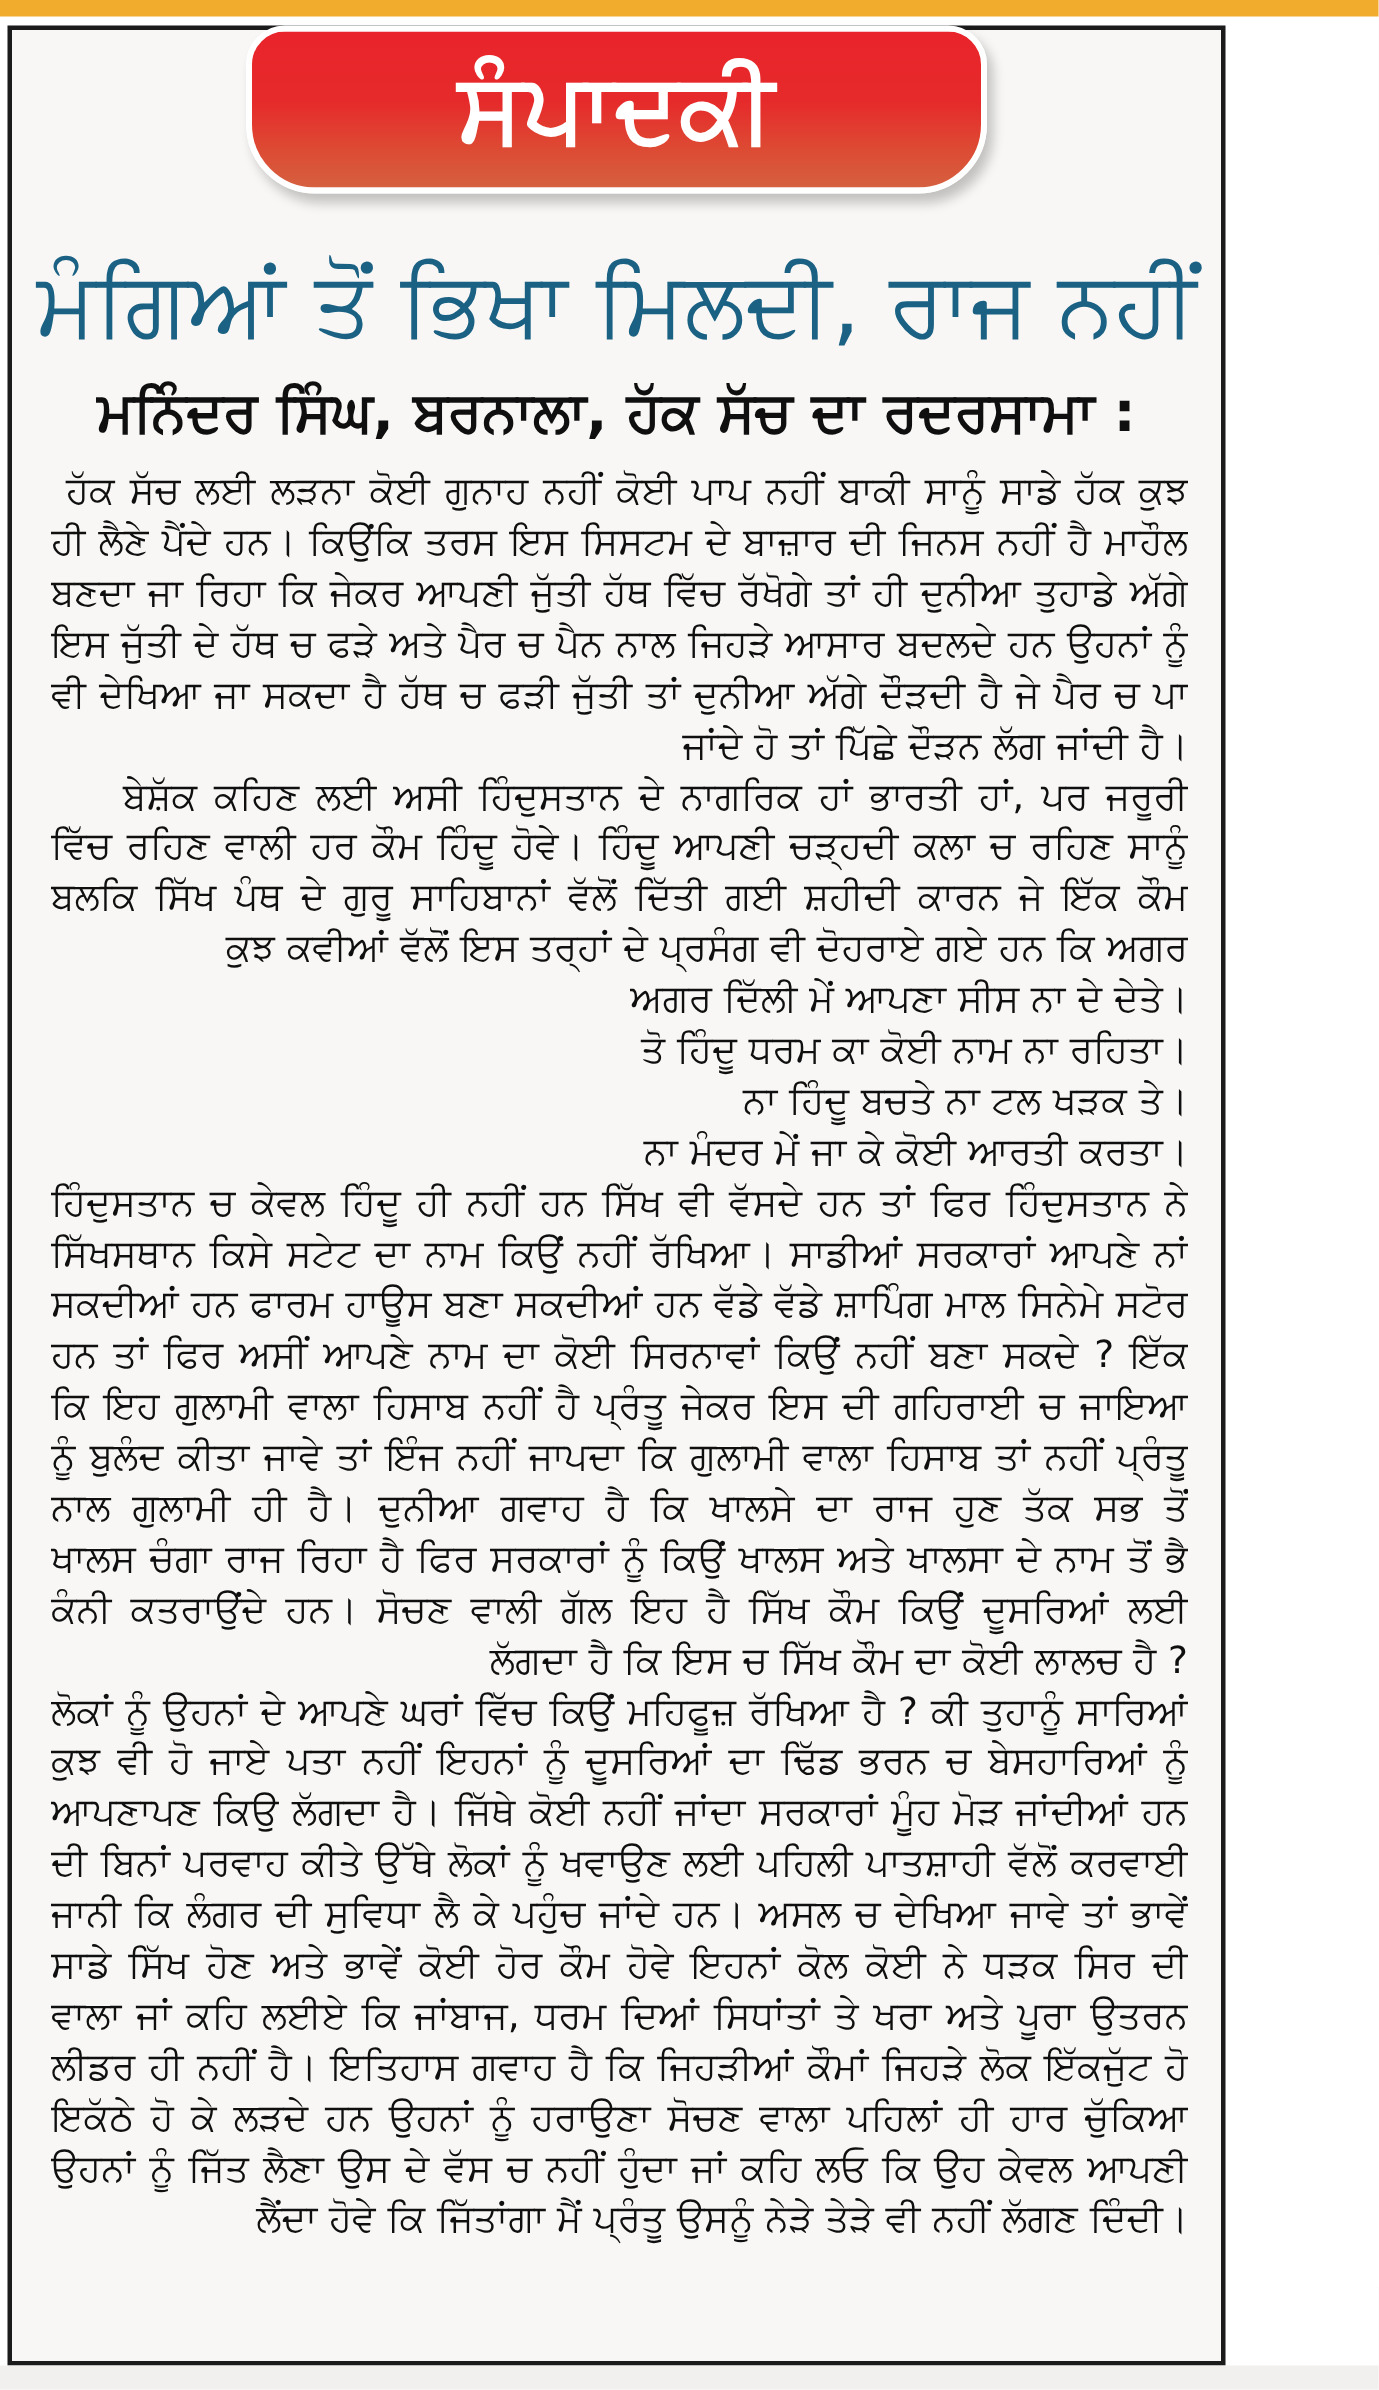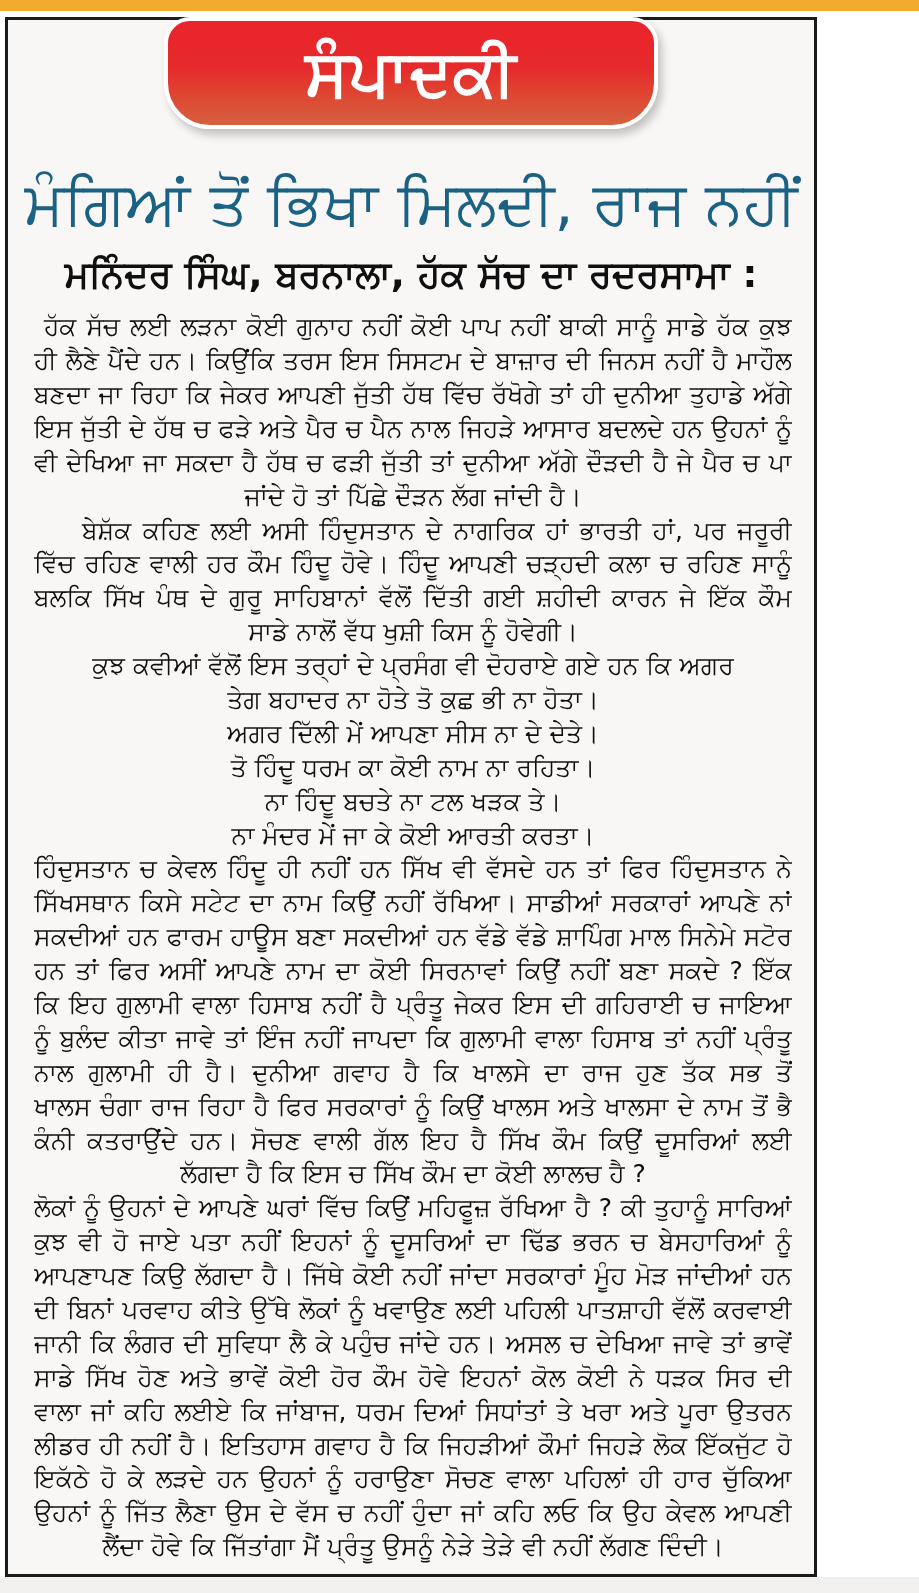--- a/index.html
+++ b/index.html
@@ -13,21 +13,21 @@
          background:linear-gradient(180deg,var(--badge-red,#E9242B) 0%,#E62A2B 45%,#DD4A33 75%,var(--badge-red-fade,#D5603F) 100%);
          border:4px solid #ffffff;border-radius:26px 26px 46px 46px;
          box-shadow:4px 6px 8px rgba(0,0,0,.22);
          display:flex;align-items:center;justify-content:center;}
   .badge-label{color:#ffffff;font-size:64px;font-weight:bold;letter-spacing:1px;}
   .headline{margin:130px 10px 0;padding-top:14px;text-align:center;
             font-size:60px;font-weight:normal;color:var(--headline,#1A6183);line-height:1.32;}
   .byline{margin:10px 10px 0;text-align:center;font-size:37px;font-weight:bold;
           color:var(--text,#0e0e0e);}
   .article{margin:14px 22px 0 26px;font-size:25px;line-height:33.9px;color:var(--text,#111111);}
-  .line{height:33.9px;overflow:hidden;text-align:center;}
+  .line{height:33.9px;overflow:hidden;text-align:right;}
   .line.j{text-align:justify;text-align-last:justify;}
   .para{margin:0;}
 </style>
 </head>
 <body>
 
 <div class="top-bar"></div>
 
 <div class="page">
   <div class="badge">
@@ -41,25 +41,23 @@
         <div class="line j">ਹੀ ਲੈਣੇ ਪੈਂਦੇ ਹਨ। ਕਿਉਂਕਿ ਤਰਸ ਇਸ ਸਿਸਟਮ ਦੇ ਬਾਜ਼ਾਰ ਦੀ ਜਿਨਸ ਨਹੀਂ ਹੈ ਮਾਹੌਲ ਇਸ ਤਰ੍ਹਾਂ ਦਾ</div>
         <div class="line j">ਬਣਦਾ ਜਾ ਰਿਹਾ ਕਿ ਜੇਕਰ ਆਪਣੀ ਜੁੱਤੀ ਹੱਥ ਵਿੱਚ ਰੱਖੋਗੇ ਤਾਂ ਹੀ ਦੁਨੀਆ ਤੁਹਾਡੇ ਅੱਗੇ ਦੌੜੇਗੀ। ਪ੍ਰੰਤੂ</div>
         <div class="line j">ਇਸ ਜੁੱਤੀ ਦੇ ਹੱਥ ਚ ਫੜੇ ਅਤੇ ਪੈਰ ਚ ਪੈਨ ਨਾਲ ਜਿਹੜੇ ਆਸਾਰ ਬਦਲਦੇ ਹਨ ਉਹਨਾਂ ਨੂੰ ਕੁਝ ਇਸ ਤਰ੍ਹਾਂ</div>
         <div class="line j">ਵੀ ਦੇਖਿਆ ਜਾ ਸਕਦਾ ਹੈ ਹੱਥ ਚ ਫੜੀ ਜੁੱਤੀ ਤਾਂ ਦੁਨੀਆ ਅੱਗੇ ਦੌੜਦੀ ਹੈ ਜੇ ਪੈਰ ਚ ਪਾ ਕੇ ਜੁੱਤੀ ਤੁਸੀਂ ਖੜ</div>
         <div class="line">ਜਾਂਦੇ ਹੋ ਤਾਂ ਪਿੱਛੇ ਦੌੜਨ ਲੱਗ ਜਾਂਦੀ ਹੈ।</div>
       </div>
       <div class="para prose">
         <div class="line j" style="text-indent: 48px;">ਬੇਸ਼ੱਕ ਕਹਿਣ ਲਈ ਅਸੀ ਹਿੰਦੁਸਤਾਨ ਦੇ ਨਾਗਰਿਕ ਹਾਂ ਭਾਰਤੀ ਹਾਂ, ਪਰ ਜਰੂਰੀ ਨਹੀਂ ÷ਕਿ ਭਾਰਤ</div>
         <div class="line j">ਵਿੱਚ ਰਹਿਣ ਵਾਲੀ ਹਰ ਕੌਮ ਹਿੰਦੂ ਹੋਵੇ। ਹਿੰਦੂ ਆਪਣੀ ਚੜ੍ਹਦੀ ਕਲਾ ਚ ਰਹਿਣ ਸਾਨੂੰ ਕੋਈ ਦੁੱਖ ਨਹੀਂ</div>
         <div class="line j">ਬਲਕਿ ਸਿੱਖ ਪੰਥ ਦੇ ਗੁਰੂ ਸਾਹਿਬਾਨਾਂ ਵੱਲੋਂ ਦਿੱਤੀ ਗਈ ਸ਼ਹੀਦੀ ਕਾਰਨ ਜੇ ਇੱਕ ਕੌਮ ਚੜ੍ਹਦੀ ਕਲਾ ਚ ਹੈ ਤਾਂ</div>
-        <div class="line">ਸਾਡੇ ਨਾਲੋਂ ਵੱਧ ਖੁਸ਼ੀ ਕਿਸ ਨੂੰ ਹੋਵੇਗੀ।</div>
       </div>
       <div class="para verse">
         <div class="line">ਕੁਝ ਕਵੀਆਂ ਵੱਲੋਂ ਇਸ ਤਰ੍ਹਾਂ ਦੇ ਪ੍ਰਸੰਗ ਵੀ ਦੋਹਰਾਏ ਗਏ ਹਨ ਕਿ ਅਗਰ</div>
-        <div class="line">ਤੇਗ ਬਹਾਦਰ ਨਾ ਹੋਤੇ ਤੋ ਕੁਛ ਭੀ ਨਾ ਹੋਤਾ।</div>
         <div class="line">ਅਗਰ ਦਿੱਲੀ ਮੇਂ ਆਪਣਾ ਸੀਸ ਨਾ ਦੇ ਦੇਤੇ।</div>
         <div class="line">ਤੋ ਹਿੰਦੂ ਧਰਮ ਕਾ ਕੋਈ ਨਾਮ ਨਾ ਰਹਿਤਾ।</div>
         <div class="line">ਨਾ ਹਿੰਦੂ ਬਚਤੇ ਨਾ ਟਲ ਖੜਕ ਤੇ।</div>
         <div class="line">ਨਾ ਮੰਦਰ ਮੇਂ ਜਾ ਕੇ ਕੋਈ ਆਰਤੀ ਕਰਤਾ।</div>
       </div>
       <div class="para prose">
         <div class="line j">ਹਿੰਦੁਸਤਾਨ ਚ ਕੇਵਲ ਹਿੰਦੂ ਹੀ ਨਹੀਂ ਹਨ ਸਿੱਖ ਵੀ ਵੱਸਦੇ ਹਨ ਤਾਂ ਫਿਰ ਹਿੰਦੁਸਤਾਨ ਨੇ ਕਿਸੇ ਕੋਨੇ ਵਿੱਚ</div>
         <div class="line j">ਸਿੱਖਸਥਾਨ ਕਿਸੇ ਸਟੇਟ ਦਾ ਨਾਮ ਕਿਉਂ ਨਹੀਂ ਰੱਖਿਆ। ਸਾਡੀਆਂ ਸਰਕਾਰਾਂ ਆਪਣੇ ਨਾਂ ਦੀਆਂ ਬੱਸਾਂ ਚਲਾ</div>
         <div class="line j">ਸਕਦੀਆਂ ਹਨ ਫਾਰਮ ਹਾਊਸ ਬਣਾ ਸਕਦੀਆਂ ਹਨ ਵੱਡੇ ਵੱਡੇ ਸ਼ਾਪਿੰਗ ਮਾਲ ਸਿਨੇਮੇ ਸਟੋਰ ਬਣਾ ਸਕਦੀਆਂ</div>
         <div class="line j">ਹਨ ਤਾਂ ਫਿਰ ਅਸੀਂ ਆਪਣੇ ਨਾਮ ਦਾ ਕੋਈ ਸਿਰਨਾਵਾਂ ਕਿਉਂ ਨਹੀਂ ਬਣਾ ਸਕਦੇ ? ਇੱਕ ਘੜੀ ਮੰਨ ਵੀ ਲਵੋ</div>

